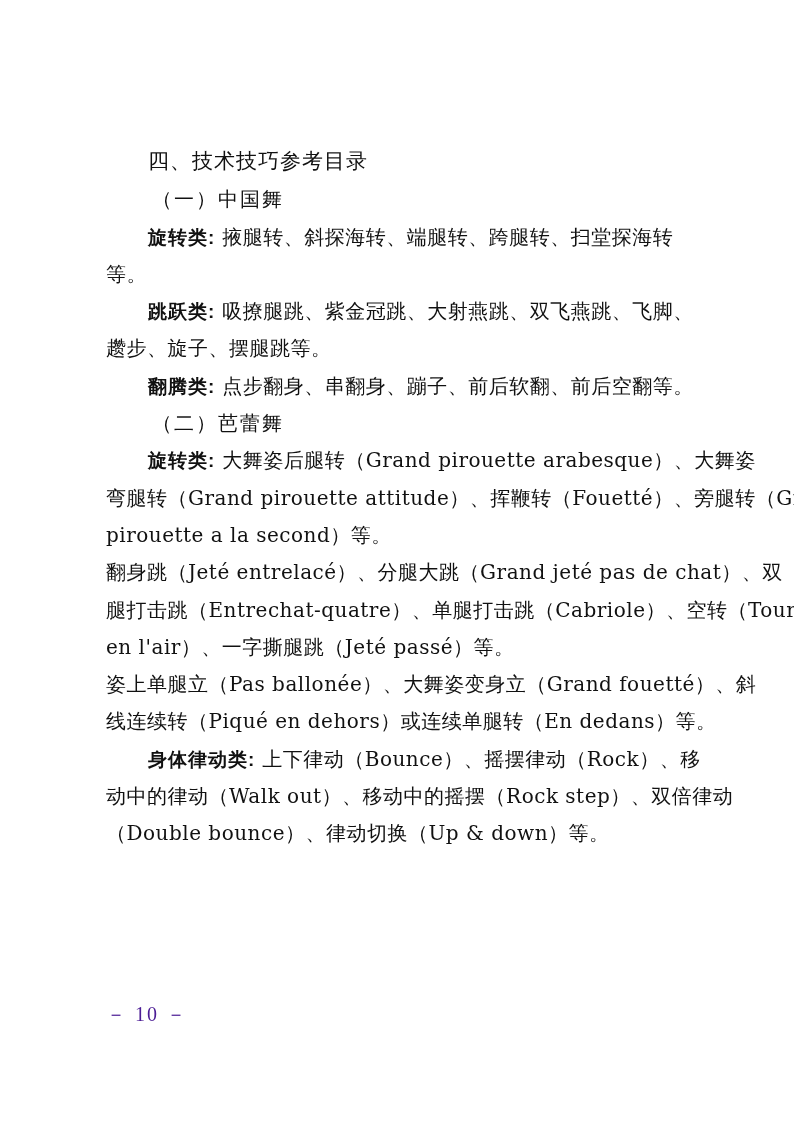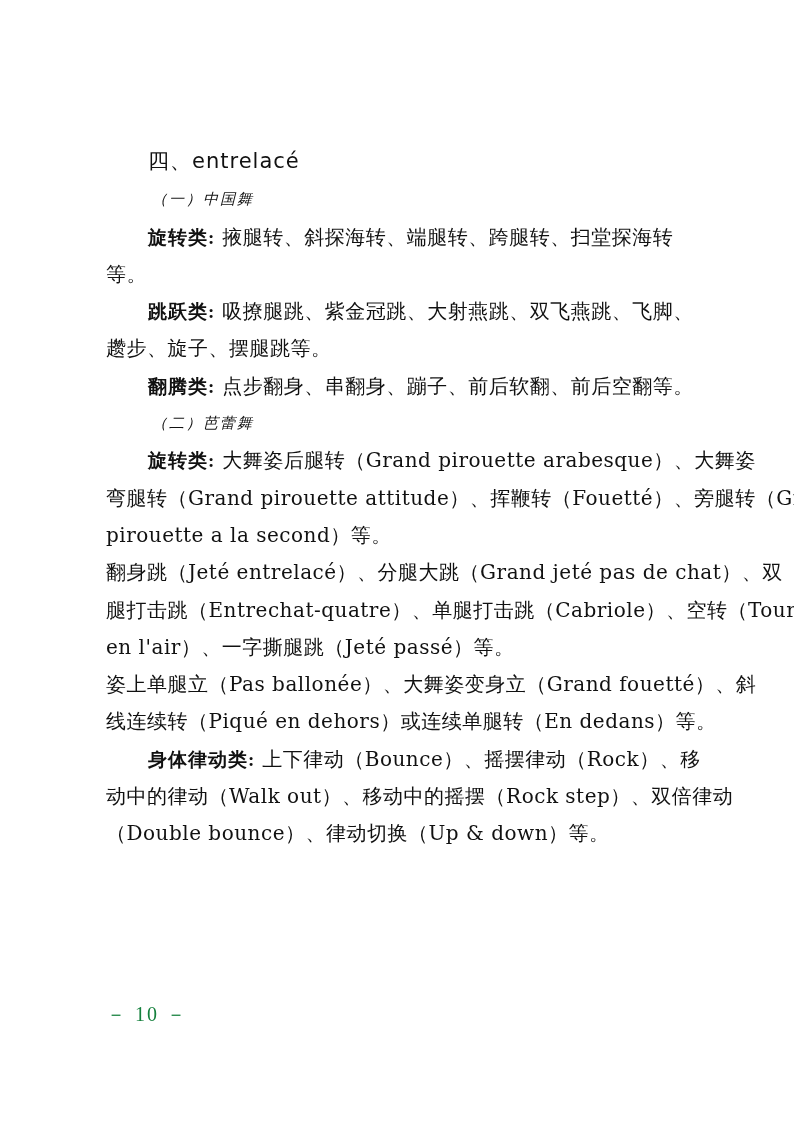--- a/index.html
+++ b/index.html
@@ -29,53 +29,52 @@
     }
     .heading {
       font-family: "DejaVu Sans", "Liberation Sans", sans-serif;
       font-size: 21px;
       letter-spacing: 1px;
       padding-left: 42px;
       margin-bottom: 1px;
     }
     .subheading {
       padding-left: 46px;
-      font-size: 15px;
+      font-size: 20px;
       letter-spacing: 2px;
-      font-style: italic;
     }
     .para {
       text-align: justify;
       text-align-last: left;
     }
     .indent {
       padding-left: 42px;
     }
     .bold {
-      font-family: Liberation Serif, serif;
+      font-family: Liberation Sans, sans-serif;
       font-weight: bold;
       font-size: 19px;
       letter-spacing: 1px;
     }
     .footer {
       position: absolute;
       left: 106px;
       top: 1001px;
       font-family: "Liberation Serif", serif;
       font-size: 20px;
       letter-spacing: 2px;
-      color: #15803d;
+      color: #4c1d95;
     }
   </style>
 </head>
 <body>
 
 <div class="page">
 
-  <div class="line heading">四、entrelacé</div>
+  <div class="line heading">四、技术技巧参考目录</div>
 
   <div class="line subheading">（一）中国舞</div>
 
   <div class="para">
     <div class="line indent">
       <span class="bold">旋转类:</span>
       <span>掖腿转、斜探海转、端腿转、跨腿转、扫堂探海转</span>
     </div>
     <div class="line">等。</div>
   </div>

